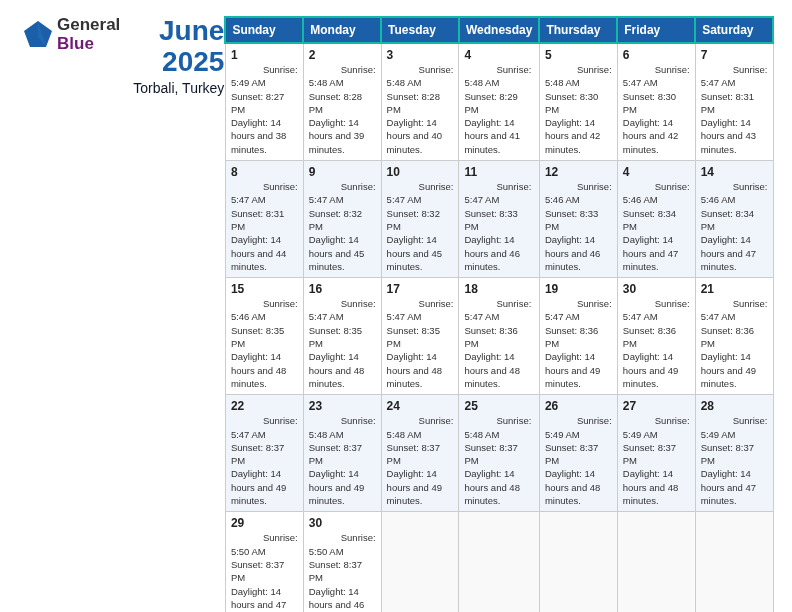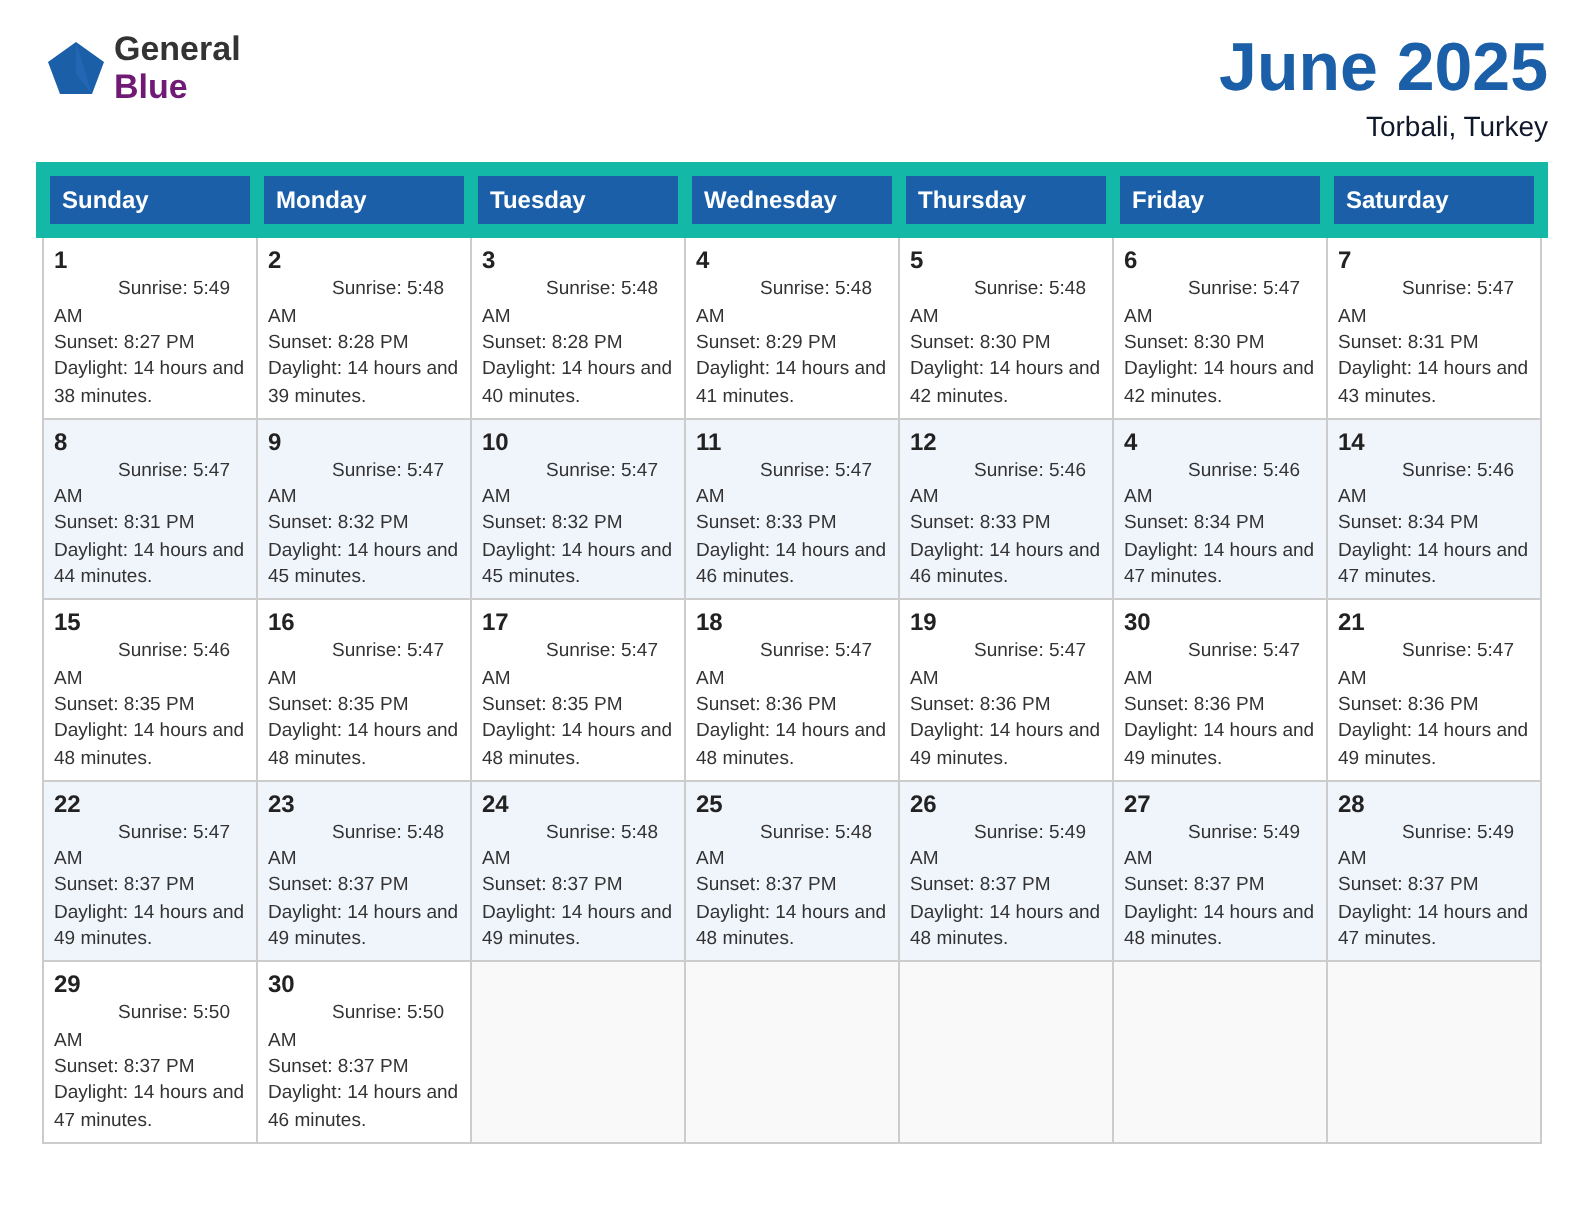--- a/index.html
+++ b/index.html
@@ -10,33 +10,33 @@
       font-family: Arial, sans-serif;
       font-size: 11px;
       color: #333;
       overflow: hidden;
     }
     .page {
       width: 792px;
       height: 436px;
       padding: 16px 18px 12px 18px;
       display: flex;
-      flex-direction: column;
+      flex-direction: row;
     }
     .header {
       display: flex;
       justify-content: space-between;
       align-items: flex-start;
       margin-bottom: 10px;
     }
     .title-block {
       text-align: right;
     }
     .title-month {
-      font-size: 34px;
+      font-size: 28px;
       font-weight: bold;
       color: #1a5fa8;
       line-height: 1.1;
     }
     .title-location {
       font-size: 14px;
       color: #0f172a;
       margin-top: 2px;
     }
     .calendar-table {
@@ -44,21 +44,21 @@
       border-collapse: collapse;
       flex: 1;
     }
     .calendar-table th {
       background: #1a5fa8;
       color: #fff;
       font-size: 12px;
       font-weight: bold;
       text-align: left;
       padding: 5px 6px;
-      border: 7px solid #14b8a6;
+      border: 2px solid #14b8a6;
     }
     .calendar-table td {
       border: 1px solid #ccc;
       vertical-align: top;
       padding: 4px 5px;
       width: 14.28%;
       background: #fff;
     }
     .calendar-table tr:nth-child(even) td {
       background: #f0f4fb;

